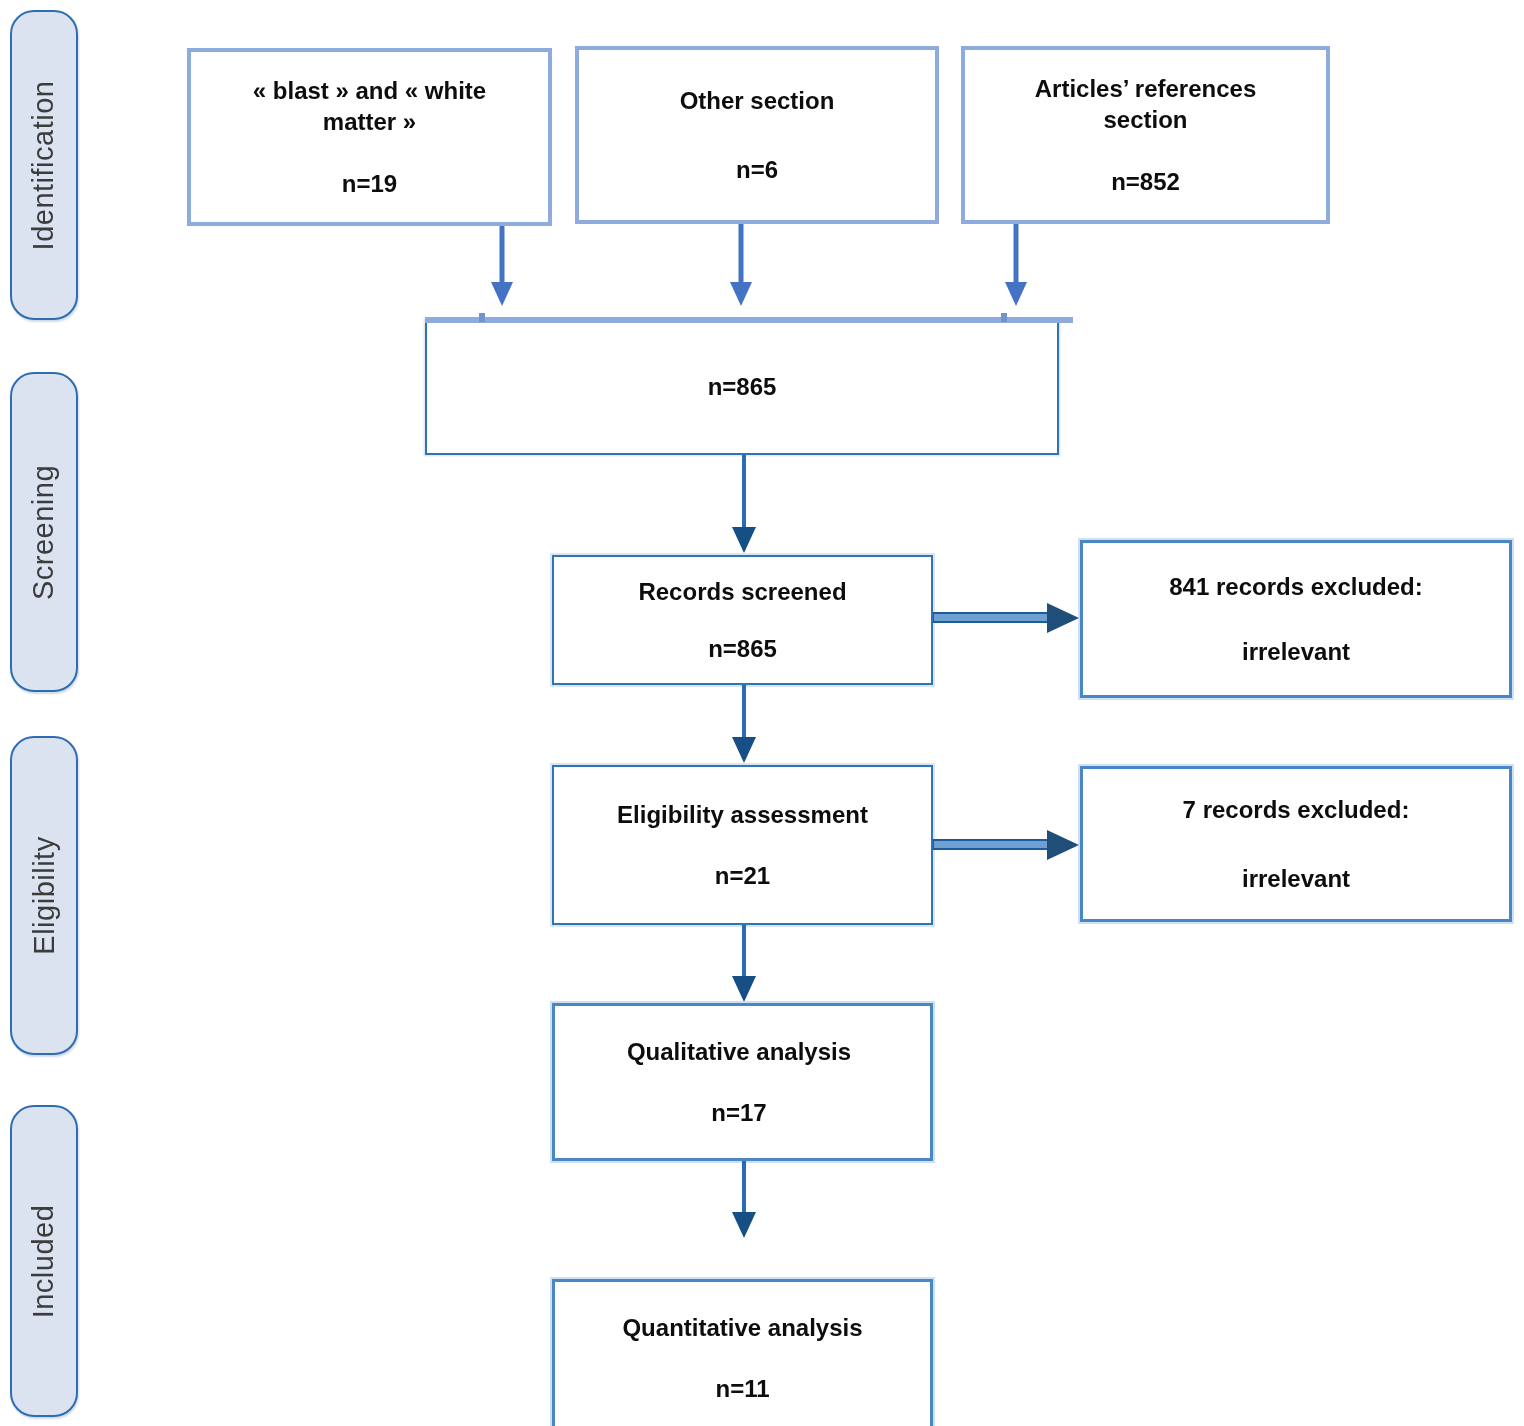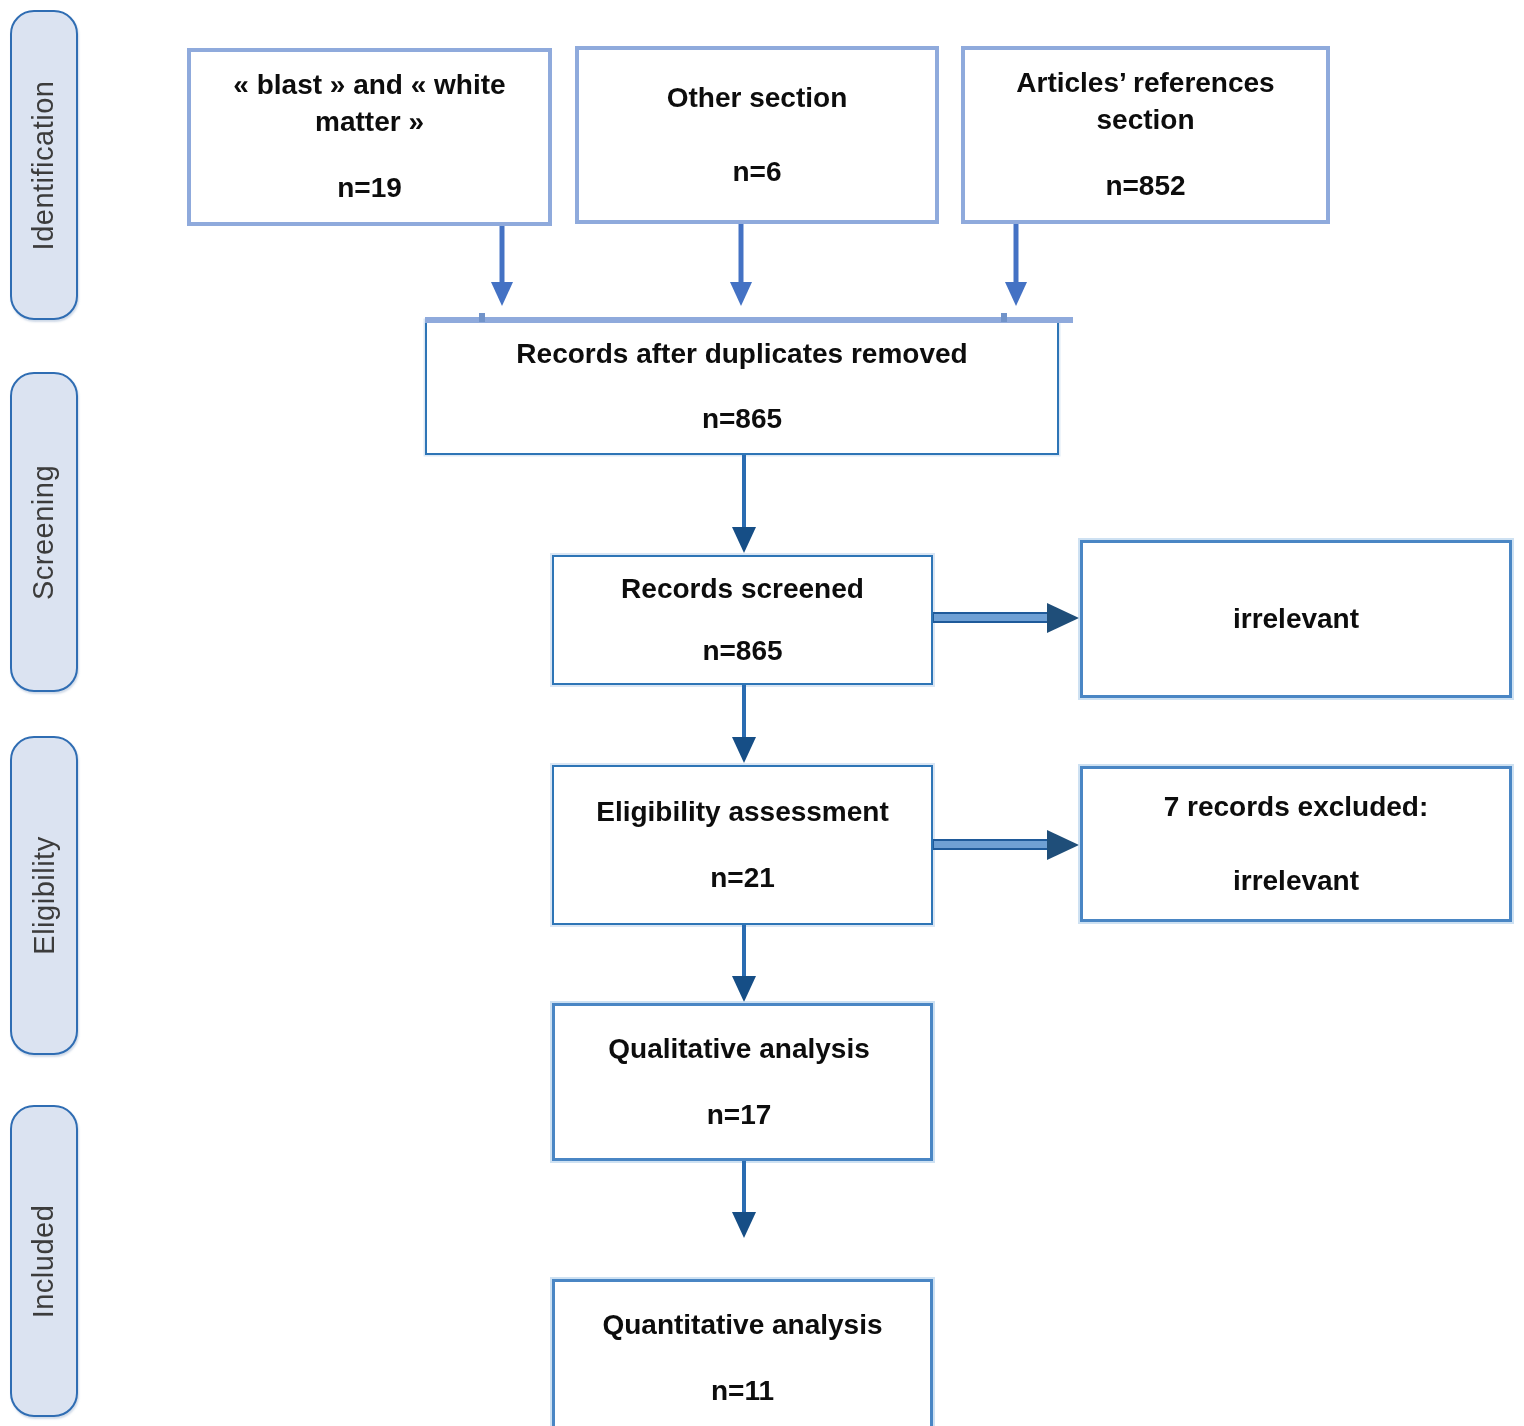--- a/index.html
+++ b/index.html
@@ -31,21 +31,21 @@
   .box{
     position:absolute;box-sizing:border-box;
     background:#ffffff;
     display:flex;flex-direction:column;align-items:center;justify-content:center;
     text-align:center;
     gap:38px;
     padding:10px 26px;
   }
   .box .title,.box .count{
     font-weight:bold;color:#0d0d0d;
-    font-size:28px;line-height:1.3;
+    font-size:24px;line-height:1.3;
   }
   .src-box{border:4px solid #8faadc;}
   .step-box{border:2.5px solid #2e75b6;box-shadow:0 0 0 2px rgba(173,200,230,.45);}
   .result-box{border:3px solid #4a86c4;box-shadow:0 0 0 2px rgba(157,195,230,.5);}
   .dup-box{border:2.5px solid #2e75b6;border-top:none;box-shadow:0 0 0 1.5px rgba(173,200,230,.4);}
   
   .hline{position:absolute;background:#8faadc;}
   .tick{position:absolute;width:6px;height:9px;background:#7193c9;}
   .arrow{position:absolute;}
 </style>
@@ -87,21 +87,20 @@
   <svg class="arrow" style="left:726px;top:224px;" width="30" height="82">
     <line x1="15" y1="0" x2="15" y2="60" stroke="#4472c4" stroke-width="5"></line>
     <polygon points="4,58 26,58 15,82" fill="#4472c4"></polygon>
   </svg>
   <svg class="arrow" style="left:1001px;top:224px;" width="30" height="82">
     <line x1="15" y1="0" x2="15" y2="60" stroke="#4472c4" stroke-width="5"></line>
     <polygon points="4,58 26,58 15,82" fill="#4472c4"></polygon>
   </svg>
 
   <div class="box dup-box" style="left:425px;top:320px;width:634px;height:135px;gap:28px;">
-    <div class="title">Records after duplicates removed</div>
     <div class="count">n=865</div>
   </div>
   <div class="hline" style="left:425px;top:317px;width:648px;height:6px;"></div>
   <div class="tick" style="left:479px;top:313px;"></div>
   <div class="tick" style="left:1001px;top:313px;"></div>
 
   <svg class="arrow" style="left:729px;top:455px;" width="30" height="98">
     <line x1="15" y1="0" x2="15" y2="74" stroke="#2a6cb2" stroke-width="4"></line>
     <polygon points="3,72 27,72 15,98" fill="#164e86"></polygon>
   </svg>
@@ -110,20 +109,21 @@
     <div class="title">Records screened</div>
     <div class="count">n=865</div>
   </div>
 
   <svg class="arrow" style="left:933px;top:598px;" width="147" height="40">
     <rect x="0" y="15" width="116" height="9" fill="#6fa0d4" stroke="#1f5a9a" stroke-width="2"></rect>
     <polygon points="114,5 114,35 146,20" fill="#1f4e79"></polygon>
   </svg>
 
   <div class="box result-box" style="left:1080px;top:540px;width:432px;height:158px;gap:34px;">
+    <div class="title">841 records excluded:</div>
     <div class="count">irrelevant</div>
   </div>
 
   <svg class="arrow" style="left:729px;top:685px;" width="30" height="78">
     <line x1="15" y1="0" x2="15" y2="54" stroke="#2a6cb2" stroke-width="4"></line>
     <polygon points="3,52 27,52 15,78" fill="#164e86"></polygon>
   </svg>
 
   <div class="box step-box" style="left:552px;top:765px;width:381px;height:160px;gap:30px;">
     <div class="title">Eligibility assessment</div>

